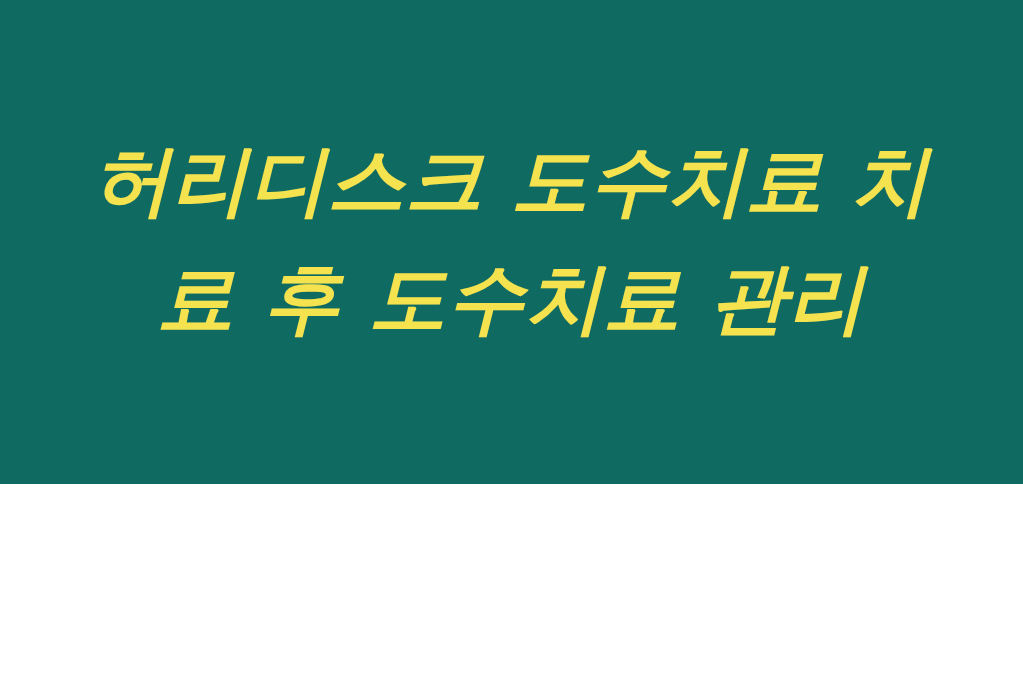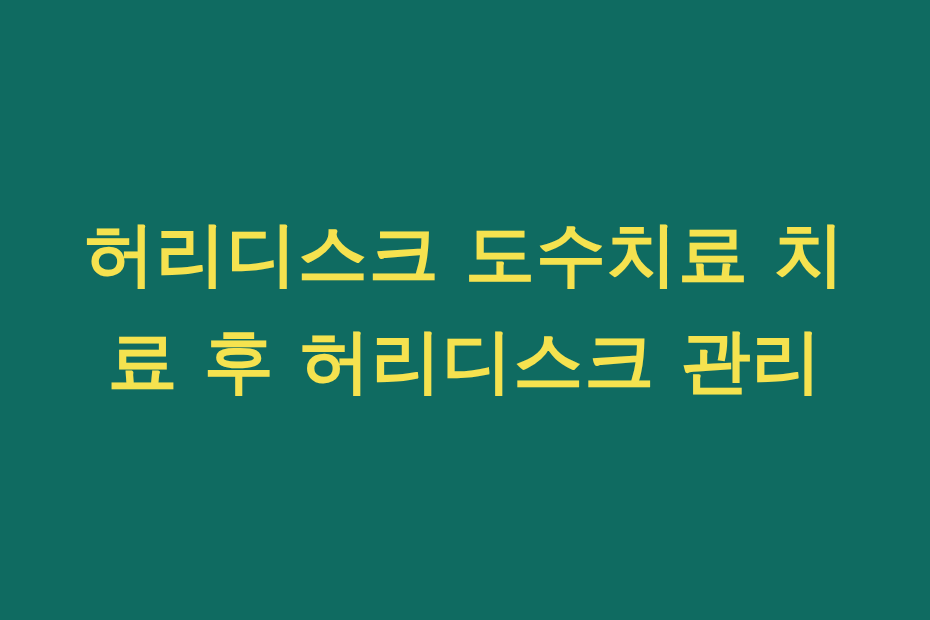--- a/index.html
+++ b/index.html
@@ -8,26 +8,27 @@
   }
   body {
     width: 930px;
     height: 620px;
     overflow: hidden;
     font-family: "DejaVu Sans", "Liberation Sans", sans-serif;
   }
   #card {
     position: relative;
     width: 930px;
-    height: 620px;
+    height: 440px;
     background: #0f6b61;
     display: flex;
     align-items: center;
     justify-content: center;
     box-sizing: border-box;
+    font-style: italic;
   }
   #title-block {
     width: 790px;
     text-align: center;
     padding-bottom: 4px;
   }
   .title-line {
     display: block;
     color: #f5e24f;
     font-size: 70px;
@@ -40,15 +41,15 @@
   }
   #line-1 { }
   #line-2 { }
 </style>
 </head>
 <body>
 
 <div id="card" style="background: rgb(15, 107, 97);">
   <div id="title-block">
     <span id="line-1" class="title-line" style="color: rgb(245, 226, 79);">허리디스크 도수치료 치</span>
-    <span id="line-2" class="title-line" style="color: rgb(245, 226, 79);">료 후 허리디스크 관리</span>
+    <span id="line-2" class="title-line" style="color: rgb(245, 226, 79);">료 후 도수치료 관리</span>
   </div>
 </div>
 
 </body></html>

